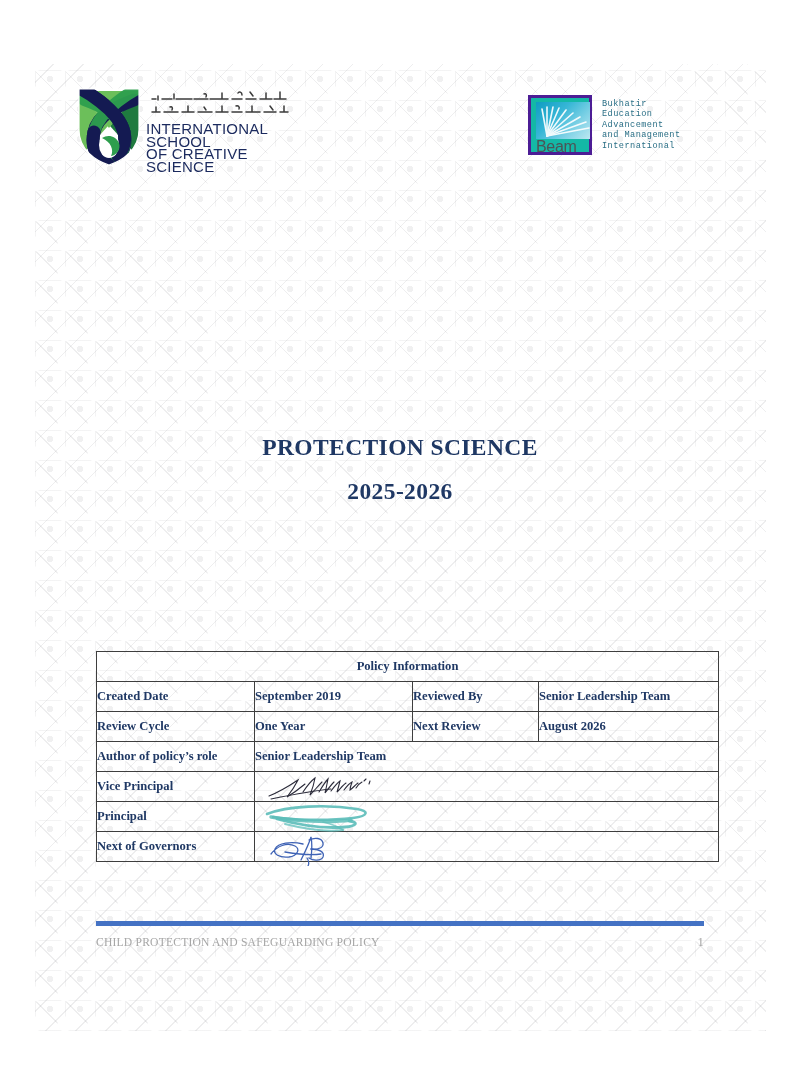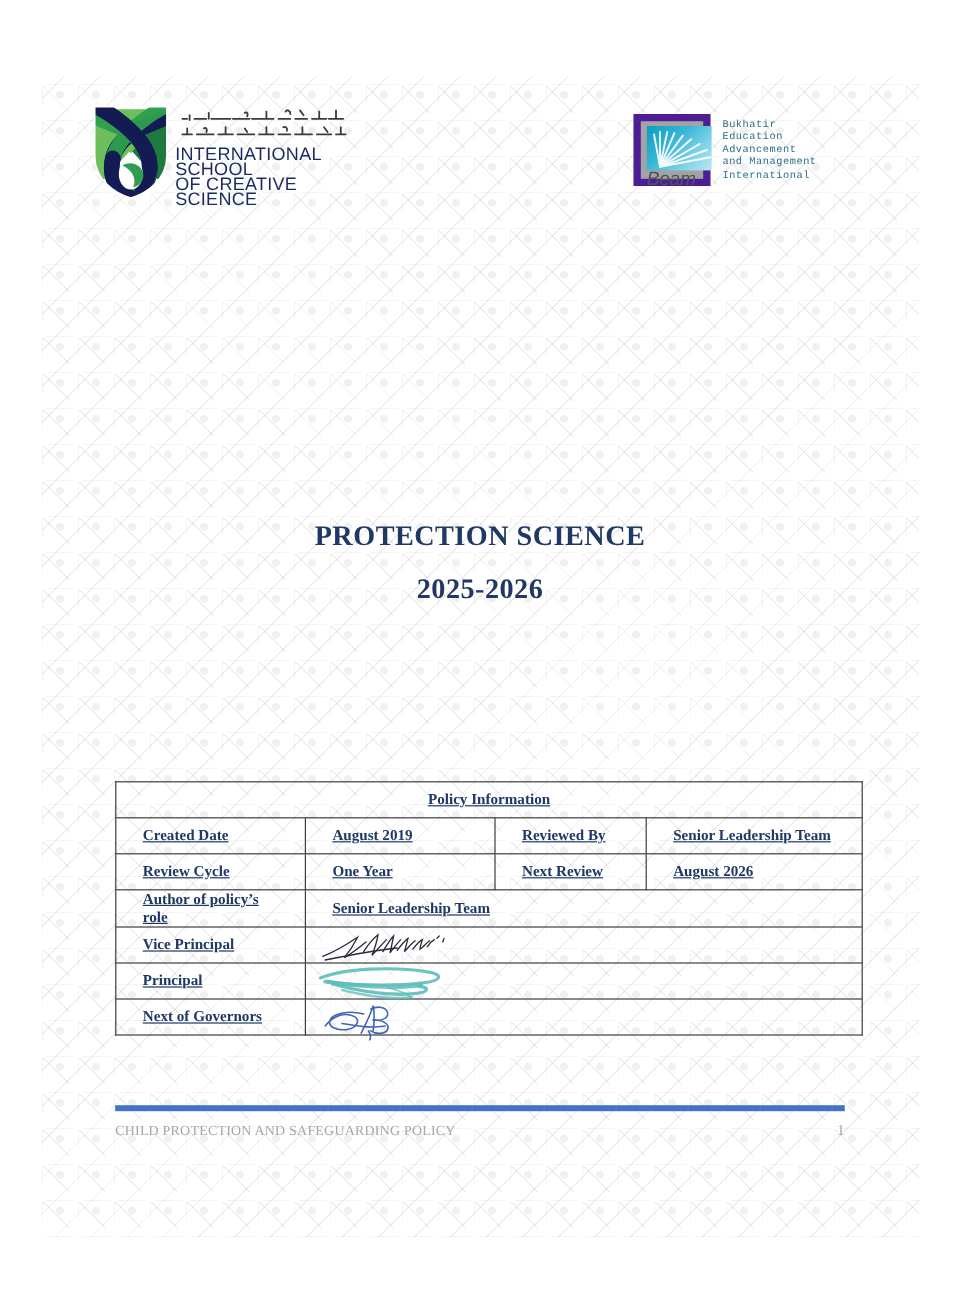--- a/index.html
+++ b/index.html
@@ -69,24 +69,23 @@
     letter-spacing: 0.25px;
     line-height: 12.7px;
     margin-top: 4px;
     font-weight: 400;
   }
 
   #beam-logo { position: absolute; left: 528px; top: 95px; width: 195px; height: 62px; }
   #beam-mark {
     position: absolute; left: 0; top: 0;
     width: 64px; height: 60px;
-    background: #a3a3a3;
-    border: 6px solid #4c1d95;
+    background: #14b8a6;
+    border: 3px solid #4c1d95;
     box-sizing: border-box;
-    font-style: italic;
   }
   #beam-sq {
     position: absolute; left: 5px; top: 4px; width: 54px; height: 37px;
     background: linear-gradient(135deg,#0f9cc2 0%, #36b6d6 38%, #7fd2e6 70%, #bde8f2 100%);
     overflow: hidden;
   }
   #beam-sq svg { position: absolute; left: 0; top: 0; }
   #beam-word {
     position: absolute; left: 5px; top: 40px;
     width: 54px;
@@ -125,27 +124,26 @@
     width: 622px;
     border-collapse: collapse;
     table-layout: fixed;
     font-family: "Liberation Serif", serif;
     color: #1f3864;
     font-weight: bold;
     font-size: 12.6px;
   }
   #policy-table td, #policy-table th {
     border: 1px solid #3e3e3e;
-    padding: 0 22px;
+    padding: 0 0;
     text-align: left;
     vertical-align: middle;
     height: 30px;
     box-sizing: border-box;
     background: transparent;
-    text-decoration: underline;
   }
   #policy-table th.tbl-head {
     text-align: center;
     height: 30px;
     font-size: 12.6px;
   }
   td.sig-cell { height: 34px; padding: 0; position: relative; }
   .sig-wrap { position: absolute; left: 10px; top: 0; width: 180px; height: 100%; }
 
   
@@ -273,21 +271,21 @@
         <col style="width:126px">
         <col style="width:180px">
     </colgroup>
     <tbody>
       <tr>
         <th class="tbl-head" colspan="4">Policy Information</th>
       </tr>
 
       <tr>
         <td>Created Date</td>
-        <td>August 2019</td>
+        <td>September 2019</td>
         <td>Reviewed By</td>
         <td>Senior Leadership Team</td>
       </tr>
 
       <tr>
         <td>Review Cycle</td>
         <td>One Year</td>
         <td>Next Review</td>
         <td>August 2026</td>
       </tr>

